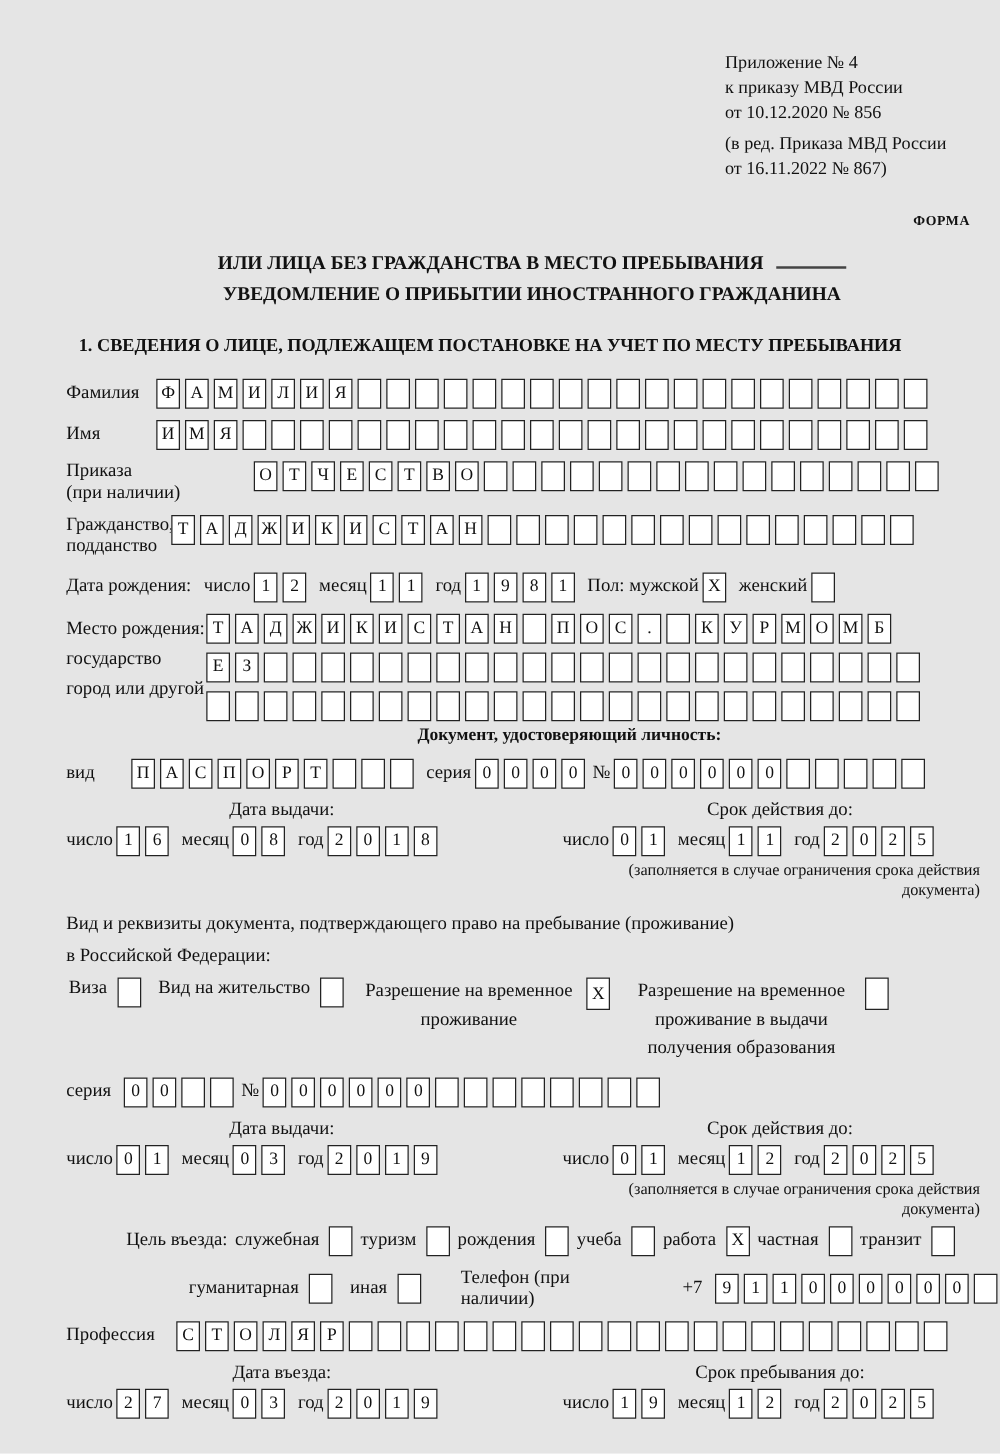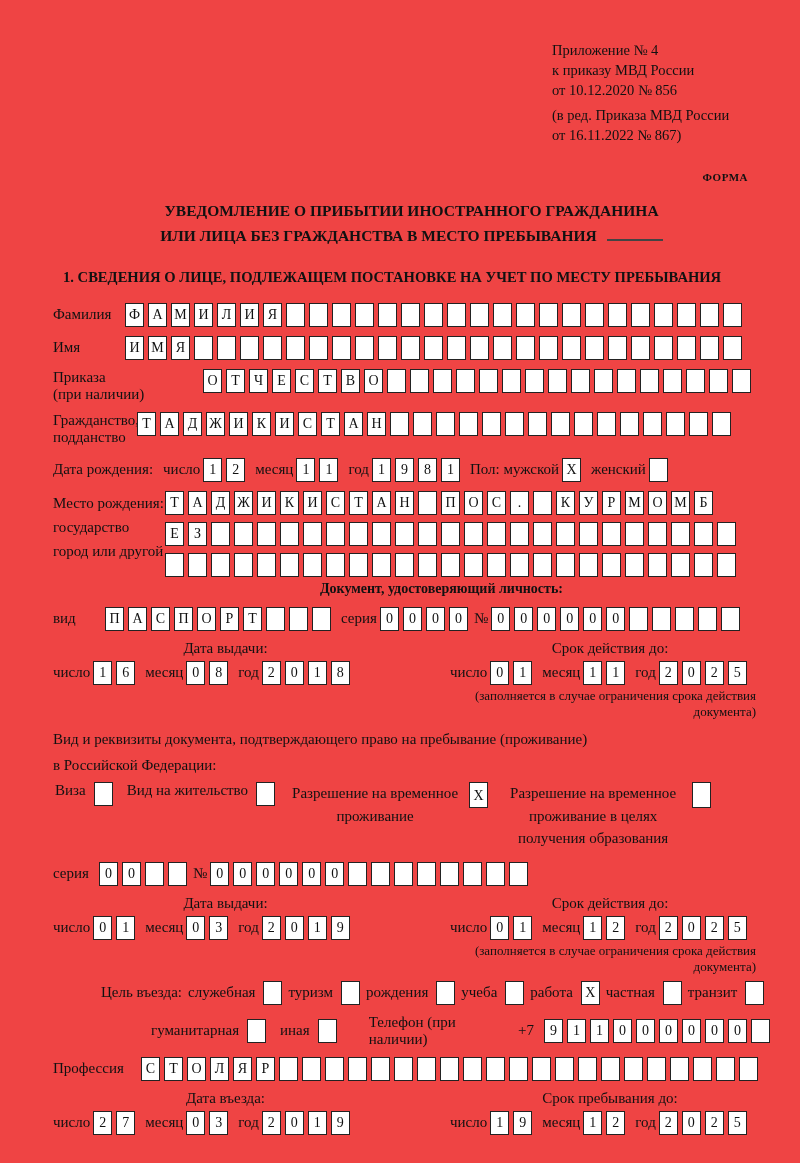--- a/index.html
+++ b/index.html
@@ -1,18 +1,18 @@
 <!DOCTYPE html>
 <html><head>
 <meta charset="utf-8">
 <style>
   html,body{margin:0;padding:0;background:#fff;}
-  .page{position:relative;width:800px;height:1163px;background:#ef4444;color:#111;
+  .page{position:relative;width:800px;height:1163px;background:#e5e5e5;color:#111;
         font-family:"Liberation Serif","DejaVu Serif",serif;font-size:15px;
-        box-sizing:border-box;padding:40px 30px 0 53px;overflow:hidden;}
+        box-sizing:border-box;padding:40px 2px 0 53px;overflow:hidden;}
   .annex{margin-left:auto;width:200px;line-height:1.38;font-size:14.5px;margin-right:18px;}
   .annex .amend{margin-top:5px;}
   .forma{text-align:right;font-weight:bold;font-size:11px;margin:26px 22px 0 0;letter-spacing:.5px;}
   .title{text-align:center;font-weight:bold;font-size:15.5px;margin-top:16px;line-height:1.6;}
   .blank{display:inline-block;width:56px;border-bottom:2.5px solid #444;height:.9em;margin-left:10px;}
   .sec{font-weight:bold;font-size:14.6px;margin:20px 0 17px 10px;}
   .row{display:flex;align-items:flex-start;margin-bottom:9px;}
   .cv{align-items:center;}
   .lbl{flex:none;}
   .w72{width:72px;} .w84{width:84px;} .w112{width:112px;} .w150{width:150px;} .w52{width:52px;}
@@ -51,22 +51,22 @@
     <div>от 10.12.2020 № 856</div>
     <div class="amend">
       <div>(в ред. Приказа МВД России</div>
       <div>от 16.11.2022 № 867)</div>
     </div>
   </div>
 
   <div class="forma">ФОРМА</div>
 
   <div class="title">
+    <div><span>ИЛИ ЛИЦА БЕЗ ГРАЖДАНСТВА В МЕСТО ПРЕБЫВАНИЯ</span><span class="blank"></span></div>
     <div>УВЕДОМЛЕНИЕ О ПРИБЫТИИ ИНОСТРАННОГО ГРАЖДАНИНА</div>
-    <div><span>ИЛИ ЛИЦА БЕЗ ГРАЖДАНСТВА В МЕСТО ПРЕБЫВАНИЯ</span><span class="blank"></span></div>
   </div>
 
   <div class="sec">1. СВЕДЕНИЯ О ЛИЦЕ, ПОДЛЕЖАЩЕМ ПОСТАНОВКЕ НА УЧЕТ ПО МЕСТУ ПРЕБЫВАНИЯ</div>
 
   <div class="row cv">
     <span class="lbl w72">Фамилия</span>
     <span class="boxes">
         <span class="bx">Ф</span>
         <span class="bx">А</span>
         <span class="bx">М</span>
@@ -412,21 +412,21 @@
     </span>
     <span class="opt">
       <span>Вид на жительство</span>
       <span class="bx"></span>
     </span>
     <span class="opt">
       <span class="olbl mw165">Разрешение на временное проживание</span>
       <span class="bx pad-t">X</span>
     </span>
     <span class="opt">
-      <span class="olbl mw178">Разрешение на временное проживание в целях получения образования</span>
+      <span class="olbl mw178">Разрешение на временное проживание в выдачи получения образования</span>
       <span class="bx pad-t"></span>
     </span>
   </div>
 
   <div class="row cv">
     <span class="lbl" style="margin-right:10px;">серия</span>
     <span class="boxes">
         <span class="bx">0</span>
         <span class="bx">0</span>
         <span class="bx"></span>

